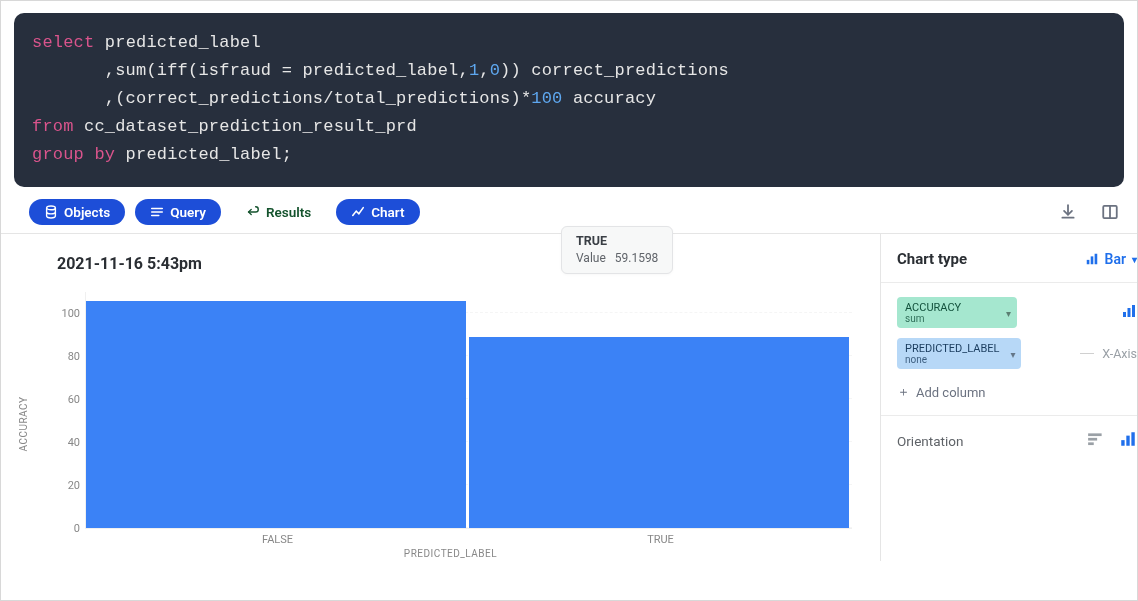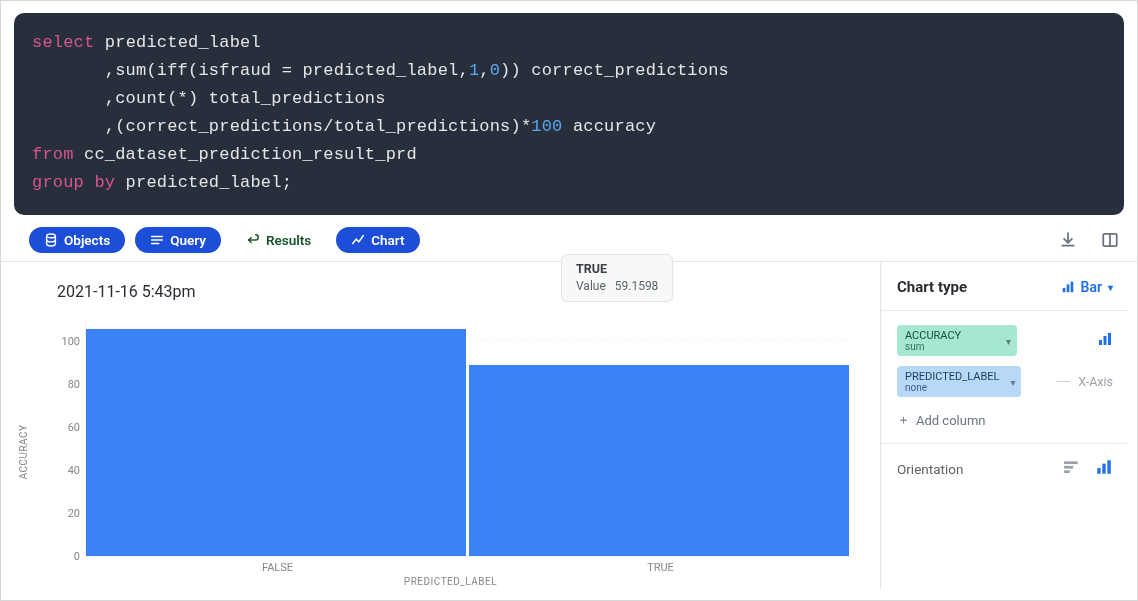--- a/index.html
+++ b/index.html
@@ -64,21 +64,21 @@
     height: calc(601px - 230px - 44px);
     border-top: none;
   }
   .chart-area {
     flex: 1;
     padding: 20px 18px 8px 38px;
     position: relative;
     border-right: 1px solid #e5e5e5;
   }
   .timestamp {
-    font-weight: 400;
+    font-weight: 700;
     font-size: 16px;
     color: #2a2e33;
     margin-bottom: 30px;
     margin-left: 18px;
   }
   .plot-wrap {
     position: absolute;
     left: 38px;
     right: 18px;
     top: 58px;
@@ -142,21 +142,21 @@
     padding: 6px 14px 8px 14px;
     box-shadow: 0 1px 3px rgba(0,0,0,0.03);
     font-size: 12px;
     color: #60646a;
   }
   .tooltip .t-title { font-weight: 700; font-size: 12.5px; color: #3a3f45; margin-bottom: 3px; }
 
   
   .sidebar {
     width: 256px;
-    padding: 16px 24px 8px 16px;
+    padding: 16px 0 8px 16px;
     display: flex;
     flex-direction: column;
     gap: 10px;
     overflow: hidden;
   }
   .side-row { display:flex; align-items:center; justify-content:space-between; }
   .side-heading { font-weight: 700; font-size: 15px; color: #2a2e33; }
   .charttype-sel {
     display: inline-flex; align-items: center; gap: 6px;
     color: #1f6feb; font-weight: 600; font-size: 14px; cursor: pointer;
@@ -183,21 +183,20 @@
   }
   .orientation-icons { display:flex; gap:14px; align-items:center; }
   .orient-h { color:#9aa0a6; cursor:pointer; }
   .orient-v { color:#1f6feb; cursor:pointer; }
 </style>
 </head>
 <body>
 
 <div class="code-block" id="code-block"><span class="kw">select</span><span> predicted_label
 </span><span>       ,sum(iff(isfraud = predicted_label,</span><span class="num">1</span><span>,</span><span class="num">0</span><span>)) correct_predictions
-</span><span>       ,count(*) total_predictions
 </span><span>       ,(correct_predictions/total_predictions)*</span><span class="num">100</span><span> accuracy
 </span><span class="kw">from</span><span> cc_dataset_prediction_result_prd
 </span><span class="kw">group by</span><span> predicted_label;</span></div>
 
 <div class="toolbar">
   <div class="pill pill-blue">
     <svg viewBox="0 0 16 16" fill="none" stroke="currentColor" stroke-width="1.6">
         <ellipse cx="8" cy="3.3" rx="5" ry="2.1"></ellipse>
         <path d="M3 3.3v9.4c0 1.2 2.24 2.1 5 2.1s5-.9 5-2.1V3.3"></path>
         <path d="M3 8c0 1.2 2.24 2.1 5 2.1s5-.9 5-2.1"></path>

